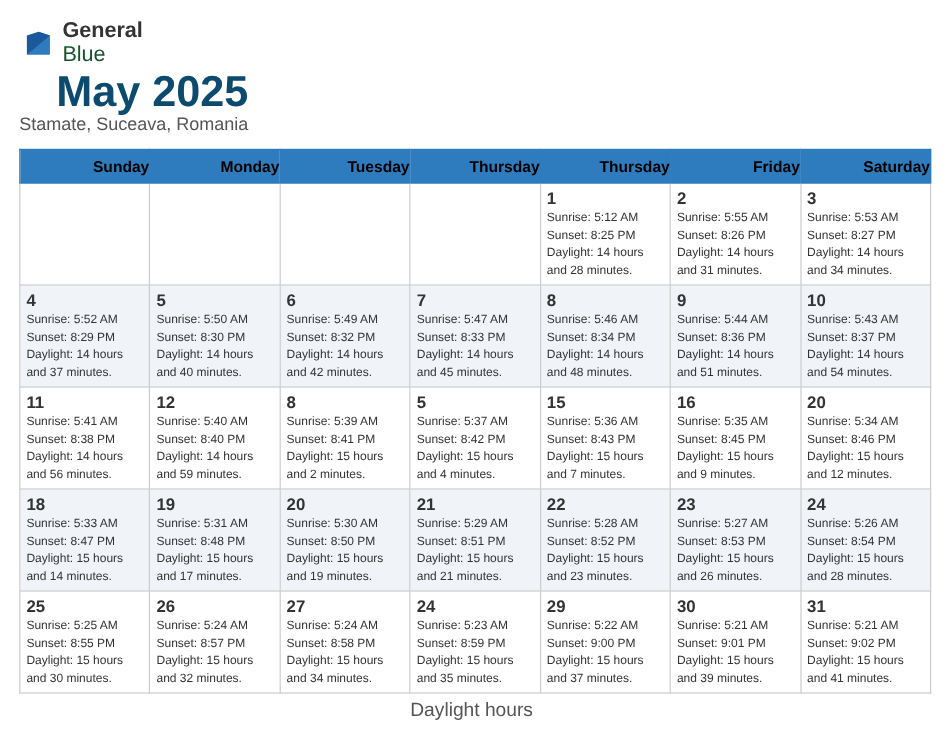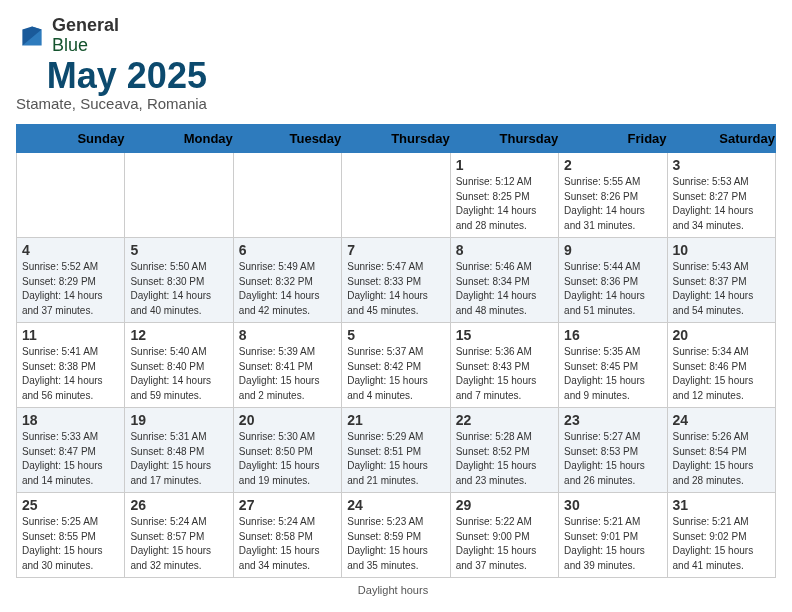--- a/index.html
+++ b/index.html
@@ -90,21 +90,21 @@
     .day-info {
       font-size: 10px;
       color: #333;
       line-height: 1.45;
     }
     .empty-cell {
       background: #fff !important;
     }
     .footer {
       margin-top: 6px;
-      font-size: 11px;
+      font-size: 16px;
       color: #555;
       display: flex;
       justify-content: center;
     }
     .footer span {
       margin-right: 6px;
     }
   </style>
 </head>
 <body>

